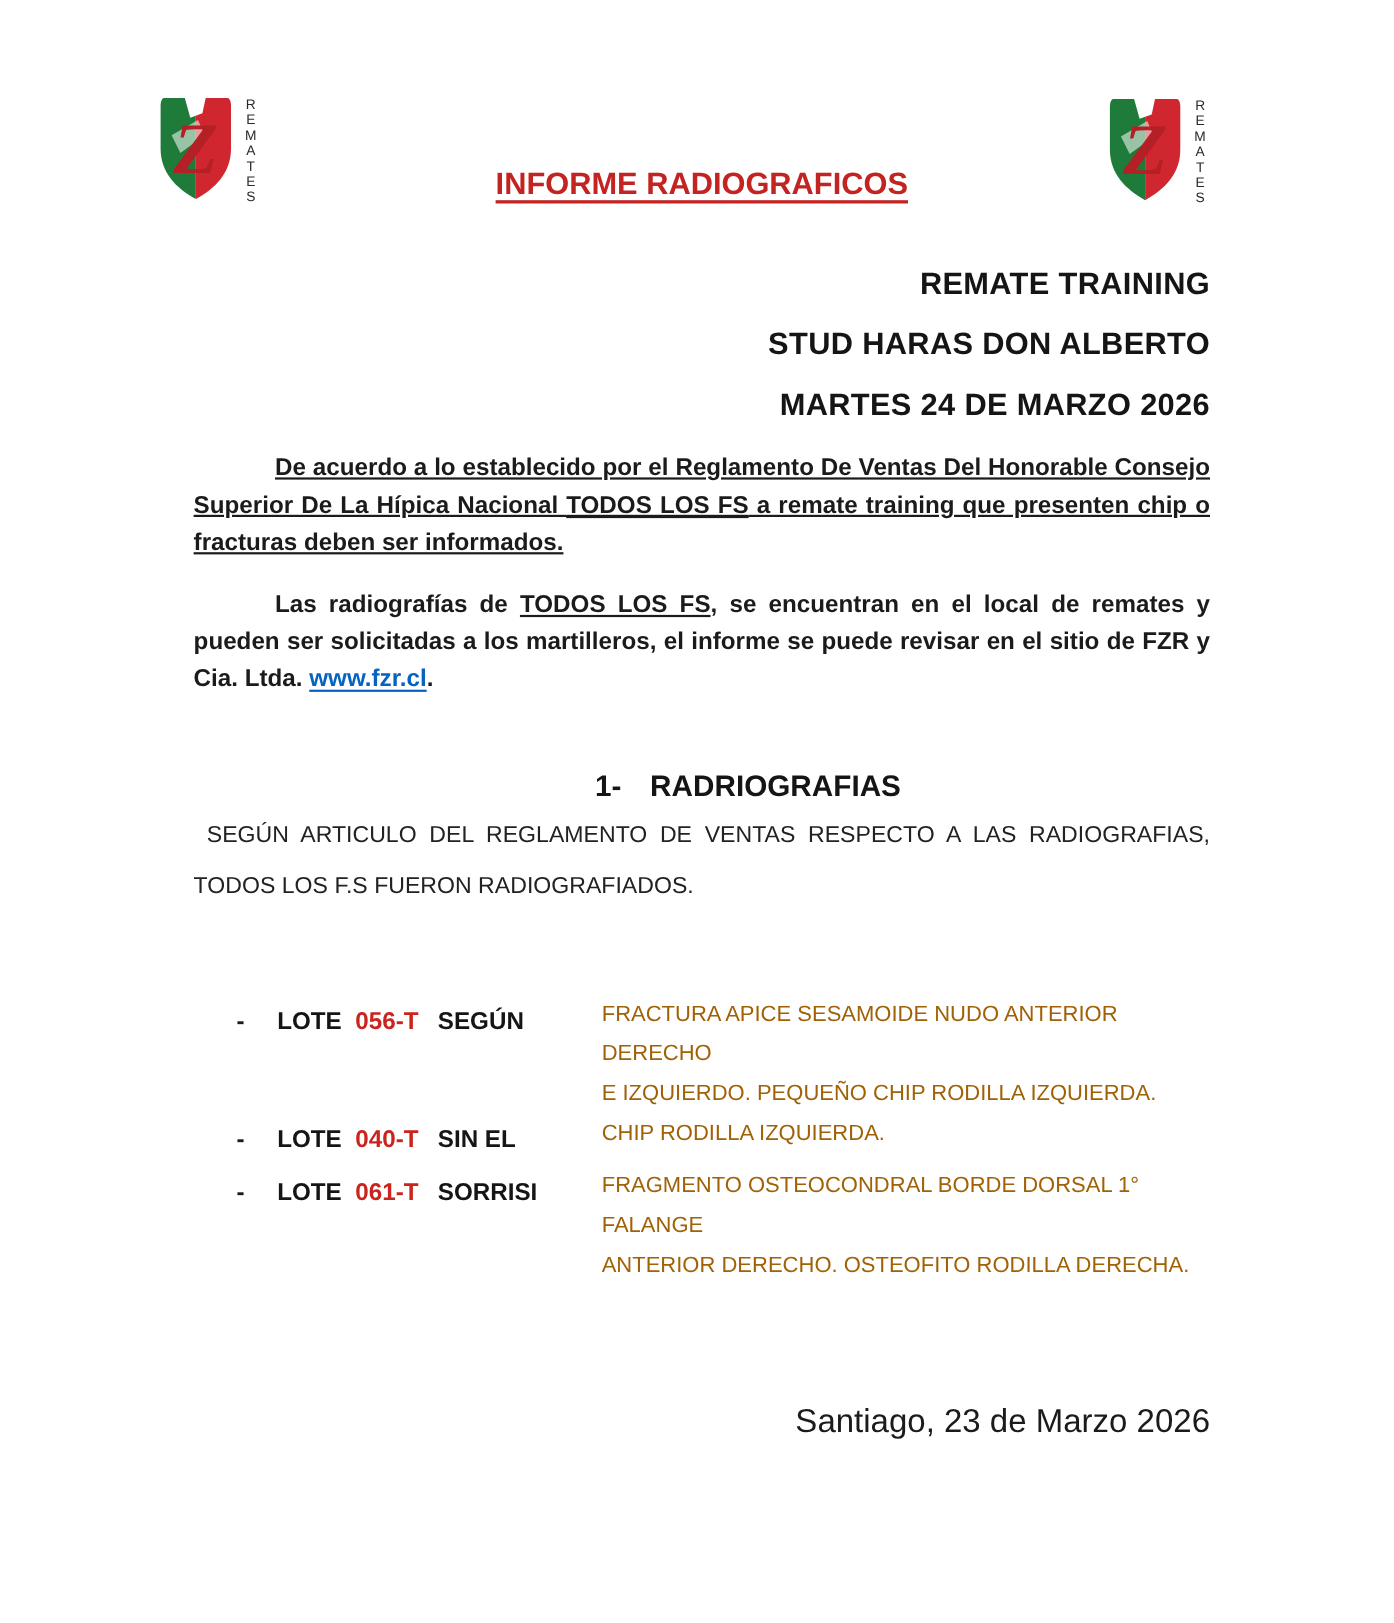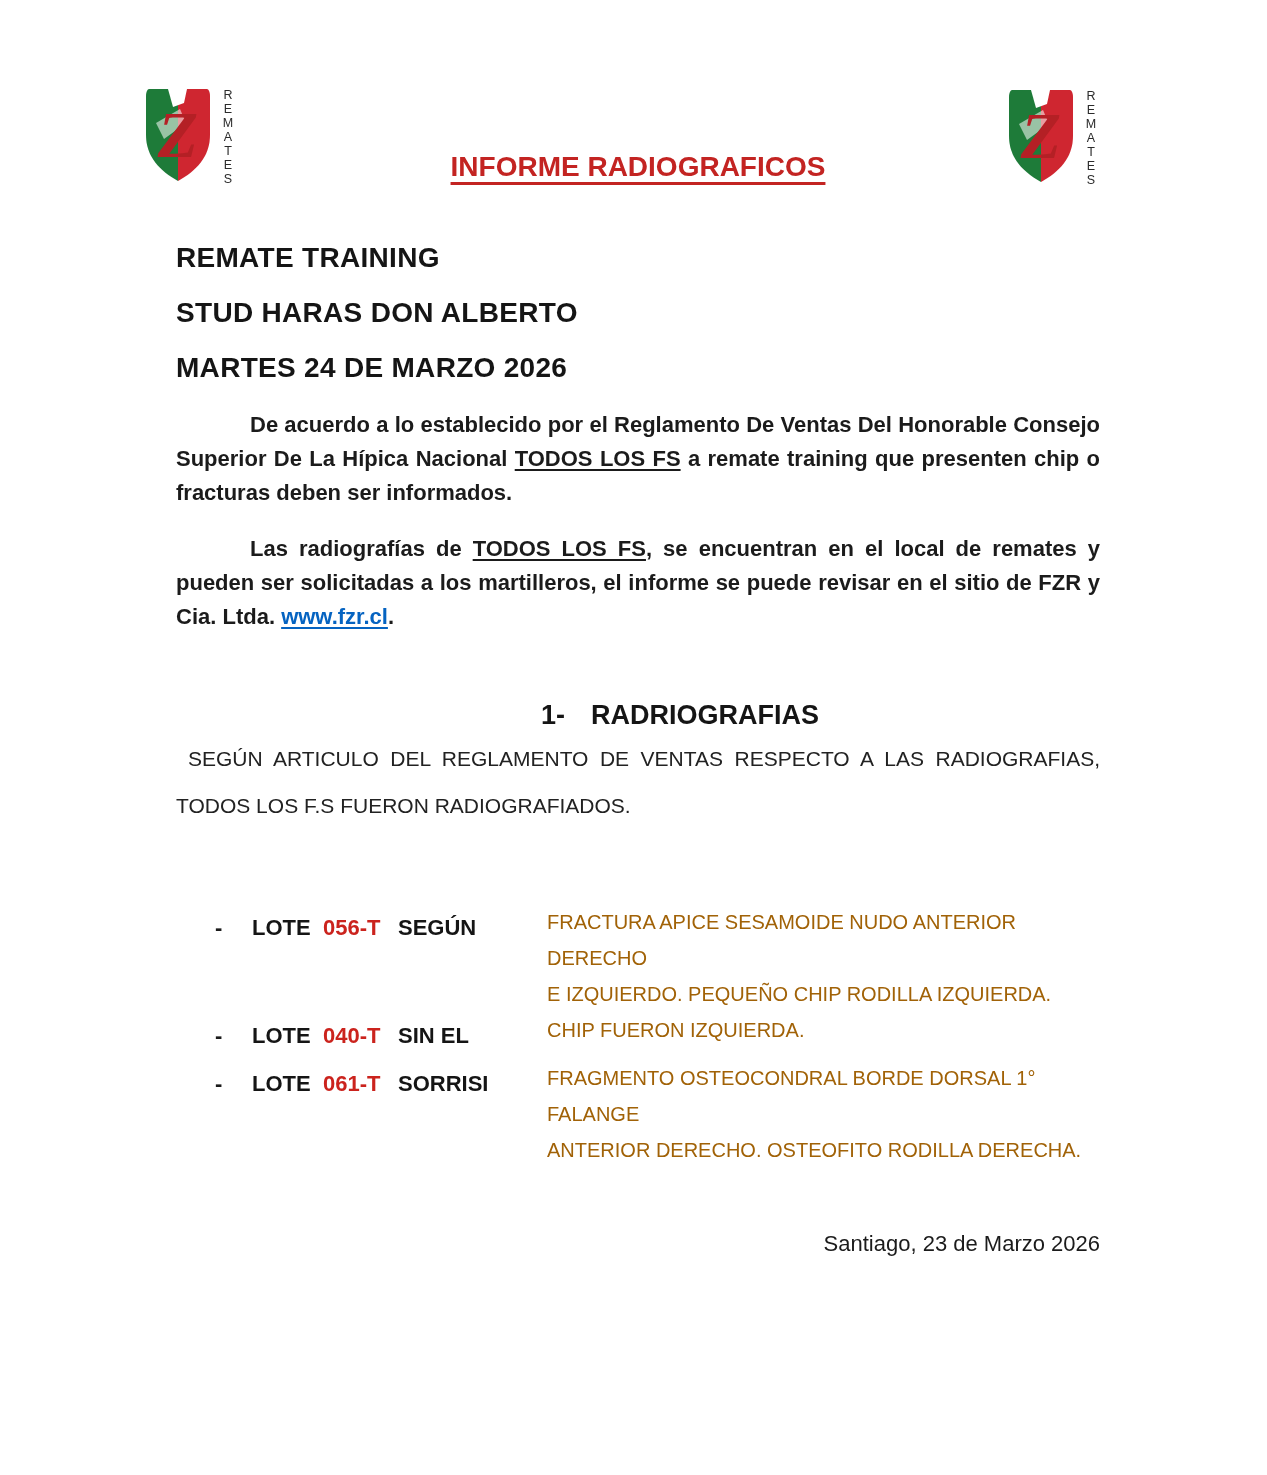--- a/index.html
+++ b/index.html
@@ -31,29 +31,29 @@
     line-height:36px;
   }
   .title span{
     text-decoration:underline;
     text-decoration-thickness:2.5px;
     text-underline-offset:6px;
     margin-top:44px;
   }
   .headings{margin-top:55px;}
   .hline{
-    text-align:left;font-weight:bold;font-size:28px;line-height:36px;
+    text-align:right;font-weight:bold;font-size:28px;line-height:36px;
     margin-bottom:19px;color:#151515;letter-spacing:0.3px;
   }
   .hline:last-child{margin-bottom:0;}
   .para{
     font-size:22px;font-weight:bold;line-height:34px;
     text-align:justify;text-indent:74px;color:#1b1b1b;
   }
-  .para.p1{}
+  .para.p1{text-decoration:underline;}
   .para.p2{margin-top:16px;}
   .seg-u{text-decoration:underline;text-decoration-thickness:2px;text-underline-offset:3px;}
   .seg-link{color:var(--link-blue);text-decoration:underline;text-decoration-thickness:1.5px;text-underline-offset:3px;cursor:pointer;}
   .section-heading{
     margin-top:64px;text-align:center;font-weight:bold;font-size:27px;line-height:34px;
     padding-left:84px;color:#151515;
   }
   .section-heading .num{margin-right:26px;}
   .para3{
     margin-top:3px;font-size:21px;font-weight:normal;line-height:47px;
@@ -68,21 +68,21 @@
   }
   .lot-row .dash{font-weight:bold;}
   .lot-row .lot-label{font-weight:bold;color:#151515;}
   .lot-row .lot-number{font-weight:bold;color:var(--lot-red);}
   .lot-row .lot-name{font-weight:bold;color:#151515;}
   .lot-row .lot-desc{
     font-weight:normal;font-size:20px;line-height:36px;color:#a16207;
     white-space:pre-line;
   }
   .date-line{
-    margin-top:59px;text-align:right;font-size:22px;line-height:34px;color:#1b1b1b;
+    margin-top:108px;text-align:right;font-size:30px;line-height:34px;color:#1b1b1b;
   }
 </style>
 </head>
 <body>
 
 <div class="page" style="--title-red: #c32422; --lot-red: #cb231d; --link-blue: #0563c1; --logo-green: #1e7b39; --logo-red: #cf2630; --logo-z: #b42025;">
 
   <div class="logo left">
     <svg viewBox="0 0 114 104" aria-hidden="true">
       <path class="half-green" d="M38,6 L9,6 C7.5,6 6,9 6,13 L6,52 C6,74 20,88 38,98 Z"></path>
@@ -150,21 +150,21 @@
     <span class="lot-number">056-T</span>
     <span class="lot-name">SEGÚN</span>
     <span class="lot-desc">FRACTURA APICE SESAMOIDE NUDO  ANTERIOR DERECHO
 E IZQUIERDO. PEQUEÑO CHIP RODILLA IZQUIERDA.</span>
   </div>
         <div class="lot-row">
     <span class="dash">-</span>
     <span class="lot-label">LOTE</span>
     <span class="lot-number">040-T</span>
     <span class="lot-name">SIN EL</span>
-    <span class="lot-desc">CHIP FUERON IZQUIERDA.</span>
+    <span class="lot-desc">CHIP RODILLA IZQUIERDA.</span>
   </div>
         <div class="lot-row">
     <span class="dash">-</span>
     <span class="lot-label">LOTE</span>
     <span class="lot-number">061-T</span>
     <span class="lot-name">SORRISI</span>
     <span class="lot-desc">FRAGMENTO OSTEOCONDRAL BORDE DORSAL 1° FALANGE
 ANTERIOR DERECHO. OSTEOFITO RODILLA DERECHA.</span>
   </div>
       </div>

